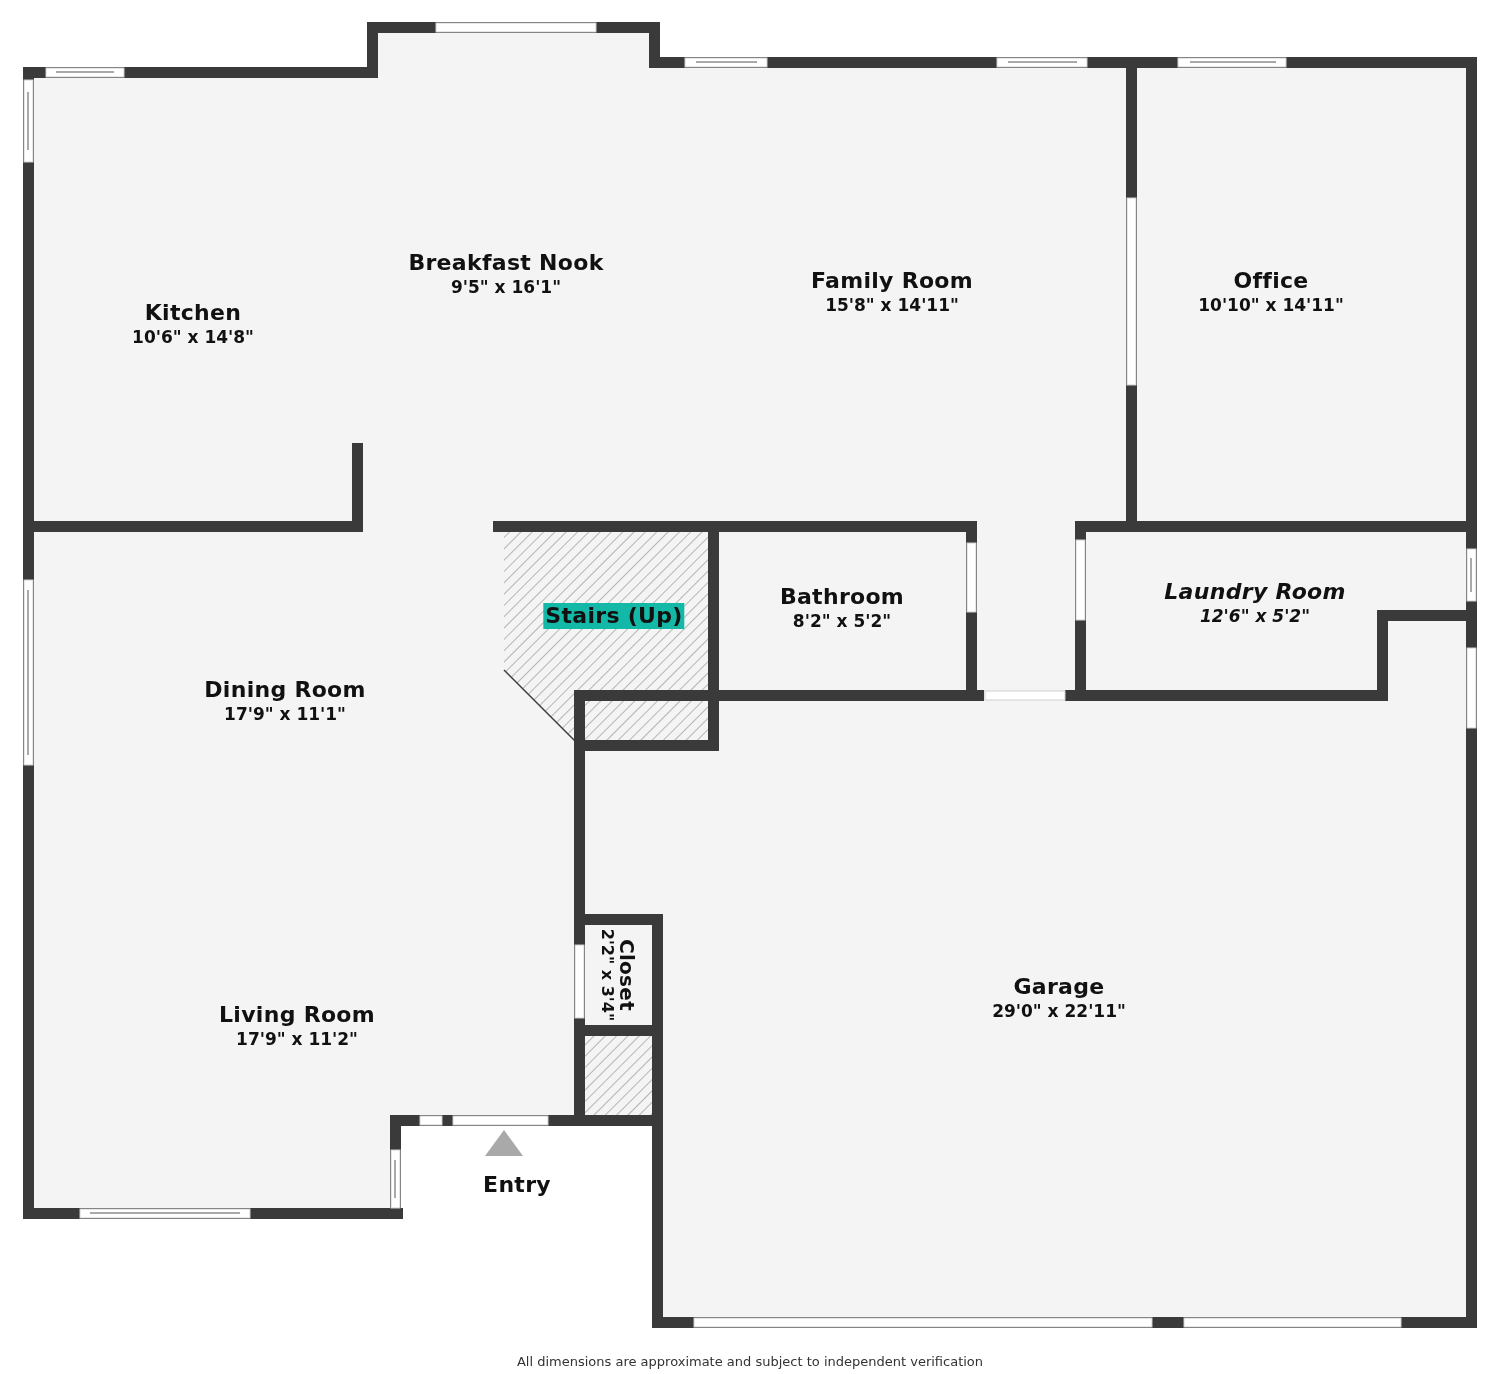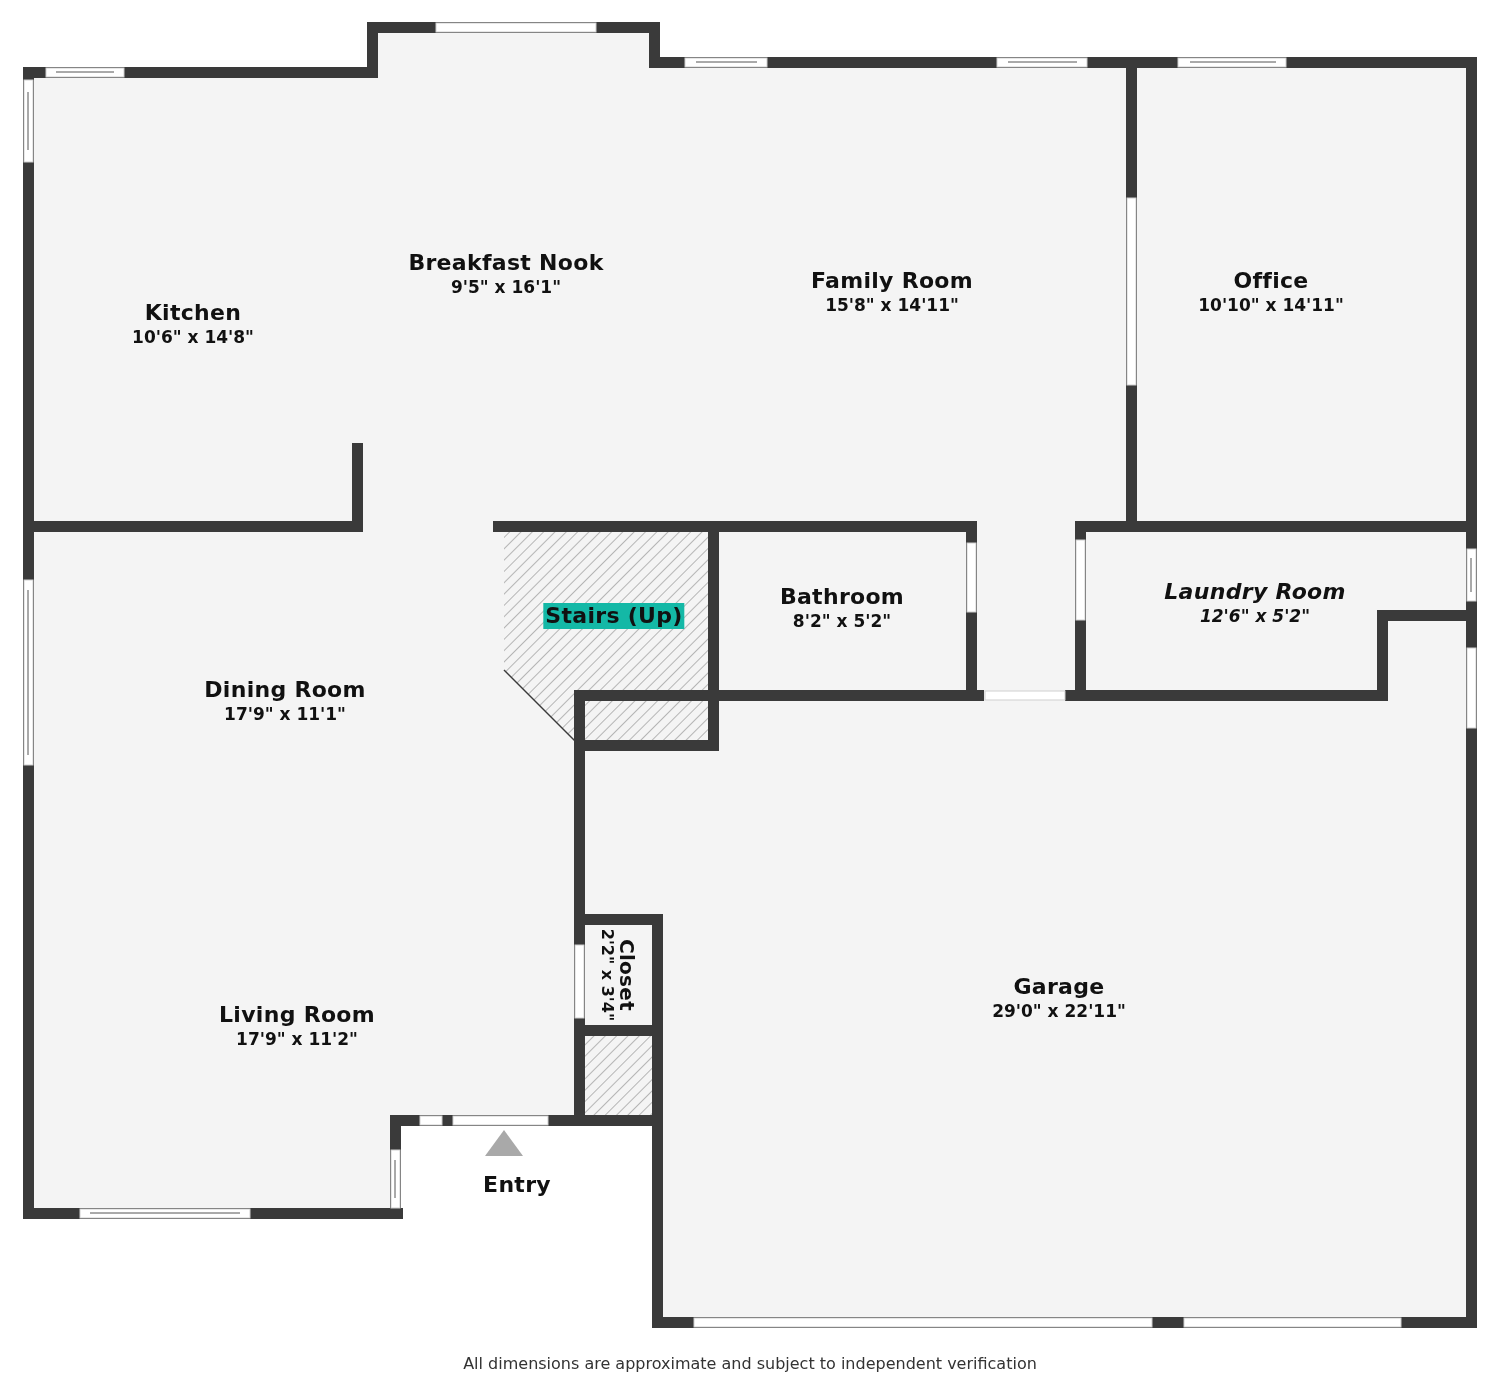--- a/index.html
+++ b/index.html
@@ -2,21 +2,21 @@
 <html><head>
   <meta charset="utf-8">
   <style>
     html, body { margin: 0; padding: 0; background: #ffffff; }
     body { width: 1500px; height: 1374px; position: relative; overflow: hidden; font-family: "DejaVu Sans", "Liberation Sans", sans-serif; }
     #plan { position: absolute; left: 0; top: 0; width: 1500px; height: 1374px; }
     .room-label { position: absolute; transform: translate(-50%, 0); text-align: center; white-space: nowrap; color: #111; }
     .room-name { font-weight: bold; font-size: 22px; line-height: 26px; letter-spacing: 0.3px; }
     .room-dim { font-weight: bold; font-size: 17px; line-height: 22px; }
     .room-label.rot { transform: translate(-50%, -50%) rotate(90deg); }
-    .footer-note { position: absolute; left: 0; width: 1500px; top: 1354px; text-align: center; font-size: 16px; color: #333; }
+    .footer-note { position: absolute; left: 0; width: 1500px; top: 1354px; text-align: center; font-size: 13px; color: #333; }
   </style>
 </head>
 <body>
 
 <svg id="plan" viewBox="0 0 1500 1374" xmlns="http://www.w3.org/2000/svg">
   <defs>
     <pattern id="hatch" patternUnits="userSpaceOnUse" width="8" height="8" patternTransform="rotate(45)">
       <rect width="8" height="8" fill="#f4f4f4"></rect>
       <line x1="0" y1="0" x2="0" y2="8" stroke="#8a8a8a" stroke-width="1.2"></line>
     </pattern>

